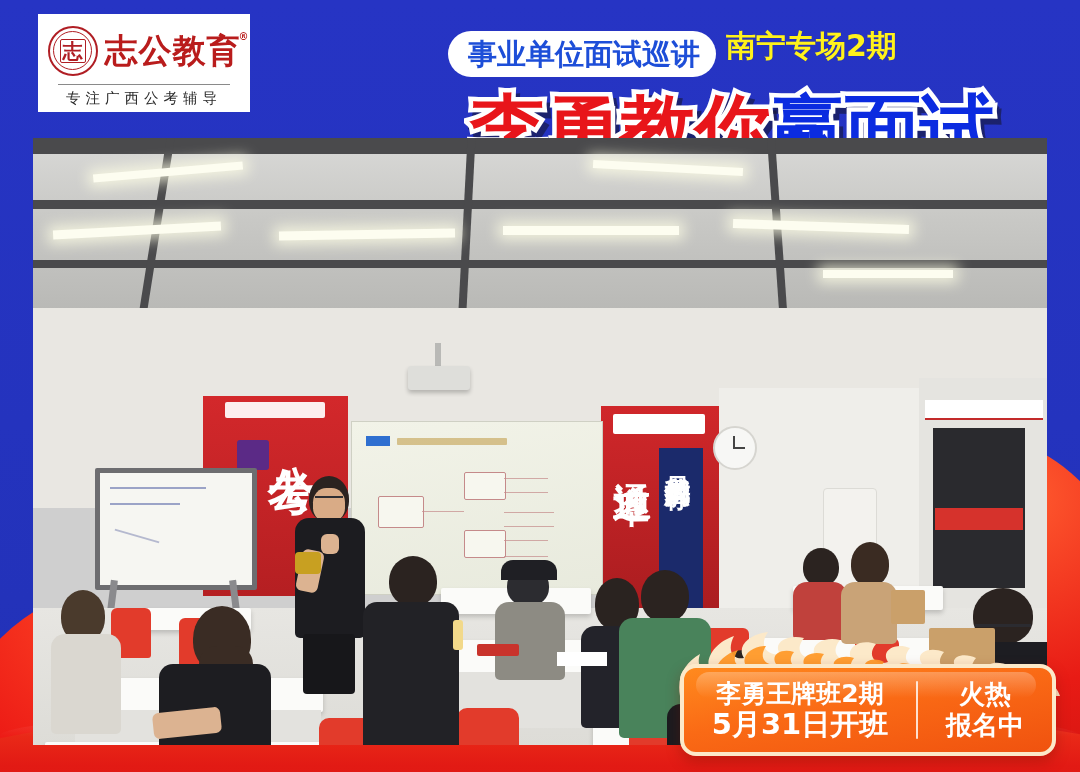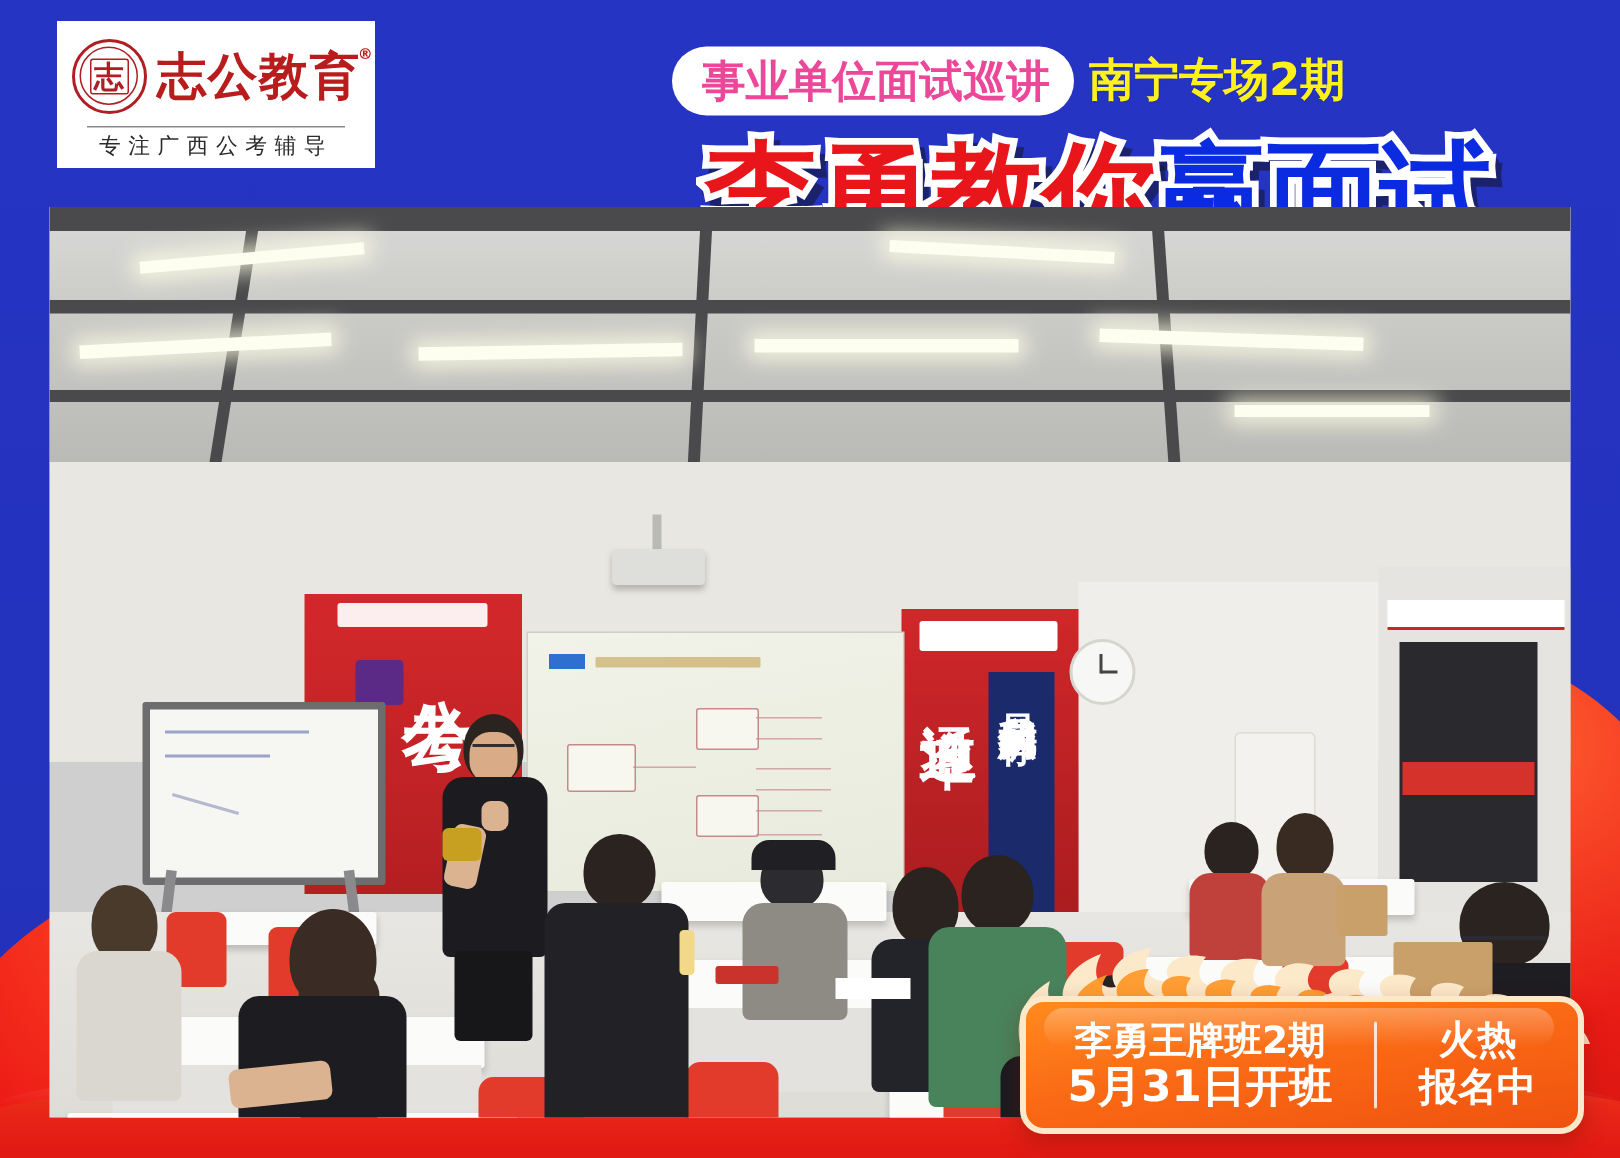--- a/index.html
+++ b/index.html
@@ -61,23 +61,23 @@
 
   
   .banner{
     position:absolute;left:448px;top:31px;height:46px;display:flex;align-items:stretch;
   }
   .banner-pill{
     background:#fff;border-radius:23px;padding:0 16px 0 20px;display:flex;align-items:center;
     height:46px;box-sizing:border-box;
   }
   .banner-pill .b1{font-size:29px;font-weight:600;color:#15151A;letter-spacing:0px;line-height:1;}
-  .banner-pill .b2{font-size:29px;font-weight:800;color:#ec4899;letter-spacing:0px;line-height:1;}
+  .banner-pill .b2{font-size:29px;font-weight:800;color:#1d4ed8;letter-spacing:0px;line-height:1;}
   .banner-tag{
-    display:flex;align-items:center;padding:0 6px 0 10px;height:46px;box-sizing:border-box;
+    display:flex;padding:0 6px 0 10px;height:46px;box-sizing:border-box;
   }
   .banner-tag span{
     font-size:30px;font-weight:800;color:#FFF21C;line-height:1;letter-spacing:0px;
     text-shadow:0 0 1px rgba(0,0,0,.25);
   }
 
   
   .headline{
     position:absolute;left:470px;top:92px;display:flex;align-items:flex-end;
     font-weight:900;line-height:1;white-space:nowrap;

